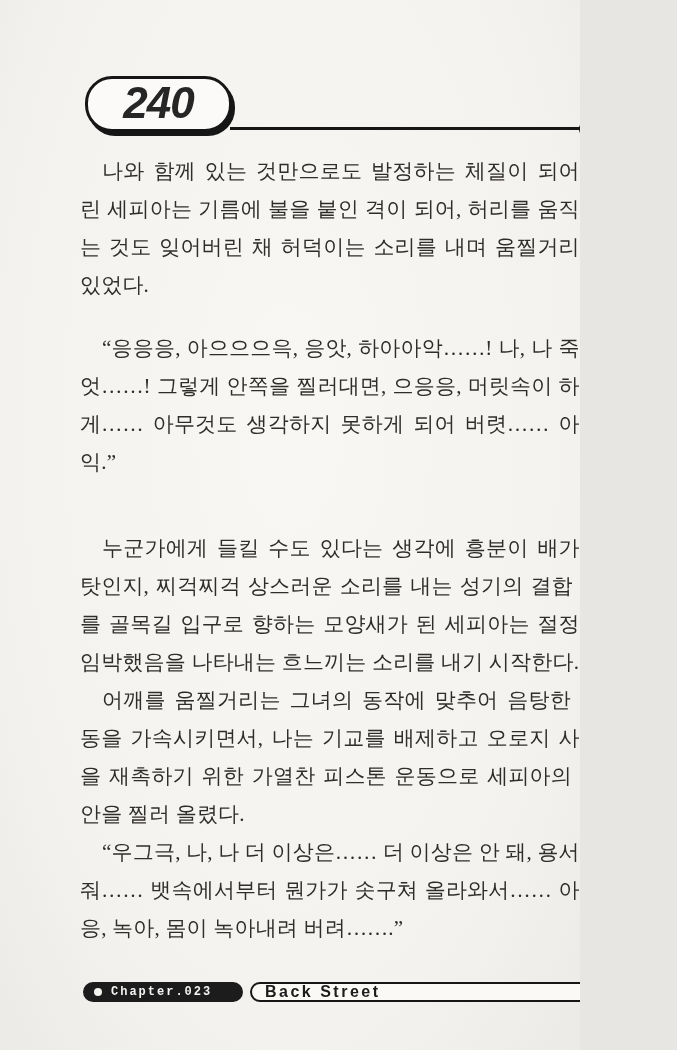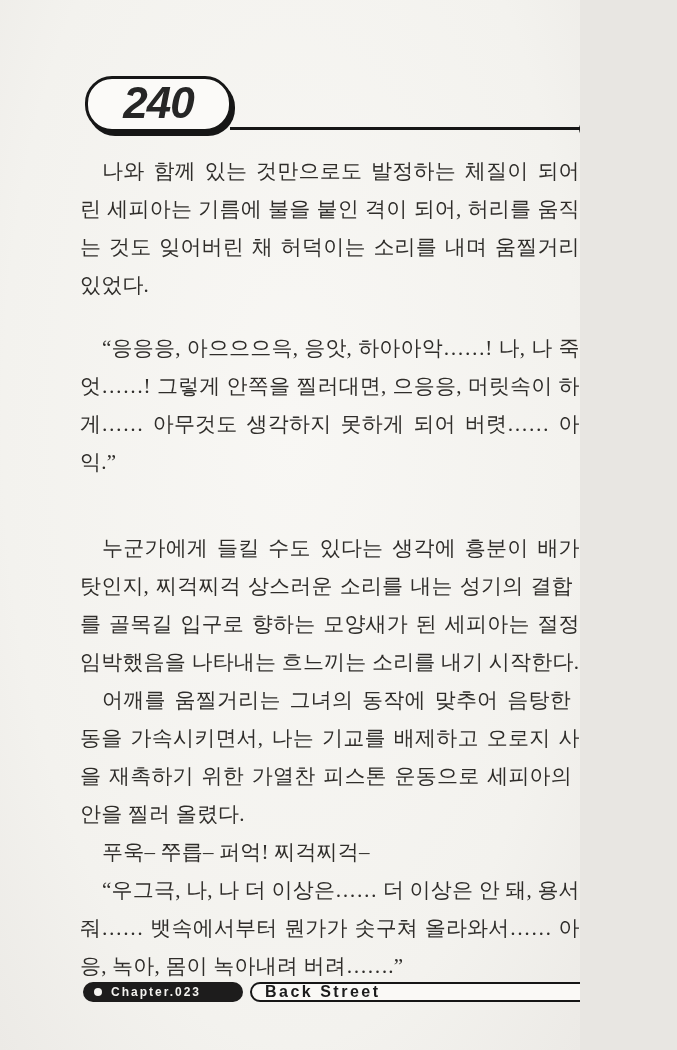--- a/index.html
+++ b/index.html
@@ -61,21 +61,21 @@
     background:#1d1c1c;border-radius:10px;
     display:flex;align-items:center;
     box-sizing:border-box;
   }
   .chapter-pill .dot{
     width:8px;height:8px;border-radius:50%;
     background:#f4f3f0;margin:0 9px 0 11px;
     flex:0 0 auto;
   }
   .chapter-pill .label{
-    font-family:Liberation Sans, sans-serif;
+    font-family:Liberation Mono, monospace;
     font-weight:bold;font-size:12px;
     letter-spacing:2px;color:#f4f3f0;
     white-space:nowrap;transform:translateY(-0.5px);
   }
   .title-box{
     position:absolute;left:250px;top:982px;
     width:344px;height:20px;
     background:#faf9f6;
     border:2px solid #161616;border-radius:11px;
     box-sizing:border-box;
@@ -98,21 +98,20 @@
     <span>240</span>
   </div>
   <div class="header-line"></div>
   <div class="header-ring"></div>
 
   <main class="body-text">
     <p class="gap-a">나와 함께 있는 것만으로도 발정하는 체질이 되어버린 세피아는 기름에 불을 붙인 격이 되어, 허리를 움직이는 것도 잊어버린 채 허덕이는 소리를 내며 움찔거리고 있었다.</p>
     <p class="gap-b">“응응응, 아으으으윽, 응앗, 하아아악……! 나, 나 죽어엇……! 그렇게 안쪽을 찔러대면, 으응응, 머릿속이 하얗게…… 아무것도 생각하지 못하게 되어 버렷…… 아히익.”</p>
     <p>누군가에게 들킬 수도 있다는 생각에 흥분이 배가된 탓인지, 찌걱찌걱 상스러운 소리를 내는 성기의 결합 부를 골목길 입구로 향하는 모양새가 된 세피아는 절정이 임박했음을 나타내는 흐느끼는 소리를 내기 시작한다.</p>
     <p>어깨를 움찔거리는 그녀의 동작에 맞추어 음탕한 율동을 가속시키면서, 나는 기교를 배제하고 오로지 사정을 재촉하기 위한 가열찬 피스톤 운동으로 세피아의 질 안을 찔러 올렸다.</p>
-    <p>푸욱– 쭈릅– 퍼억! 찌걱찌걱–</p>
     <p>“우그극, 나, 나 더 이상은…… 더 이상은 안 돼, 용서해줘…… 뱃속에서부터 뭔가가 솟구쳐 올라와서…… 아으응, 녹아, 몸이 녹아내려 버려…….”</p>
   </main>
 
   <div class="chapter-pill">
     <span class="dot"></span>
     <span class="label">Chapter.023</span>
   </div>
   <div class="title-box">
     <span class="label">Back Street</span>
   </div>

